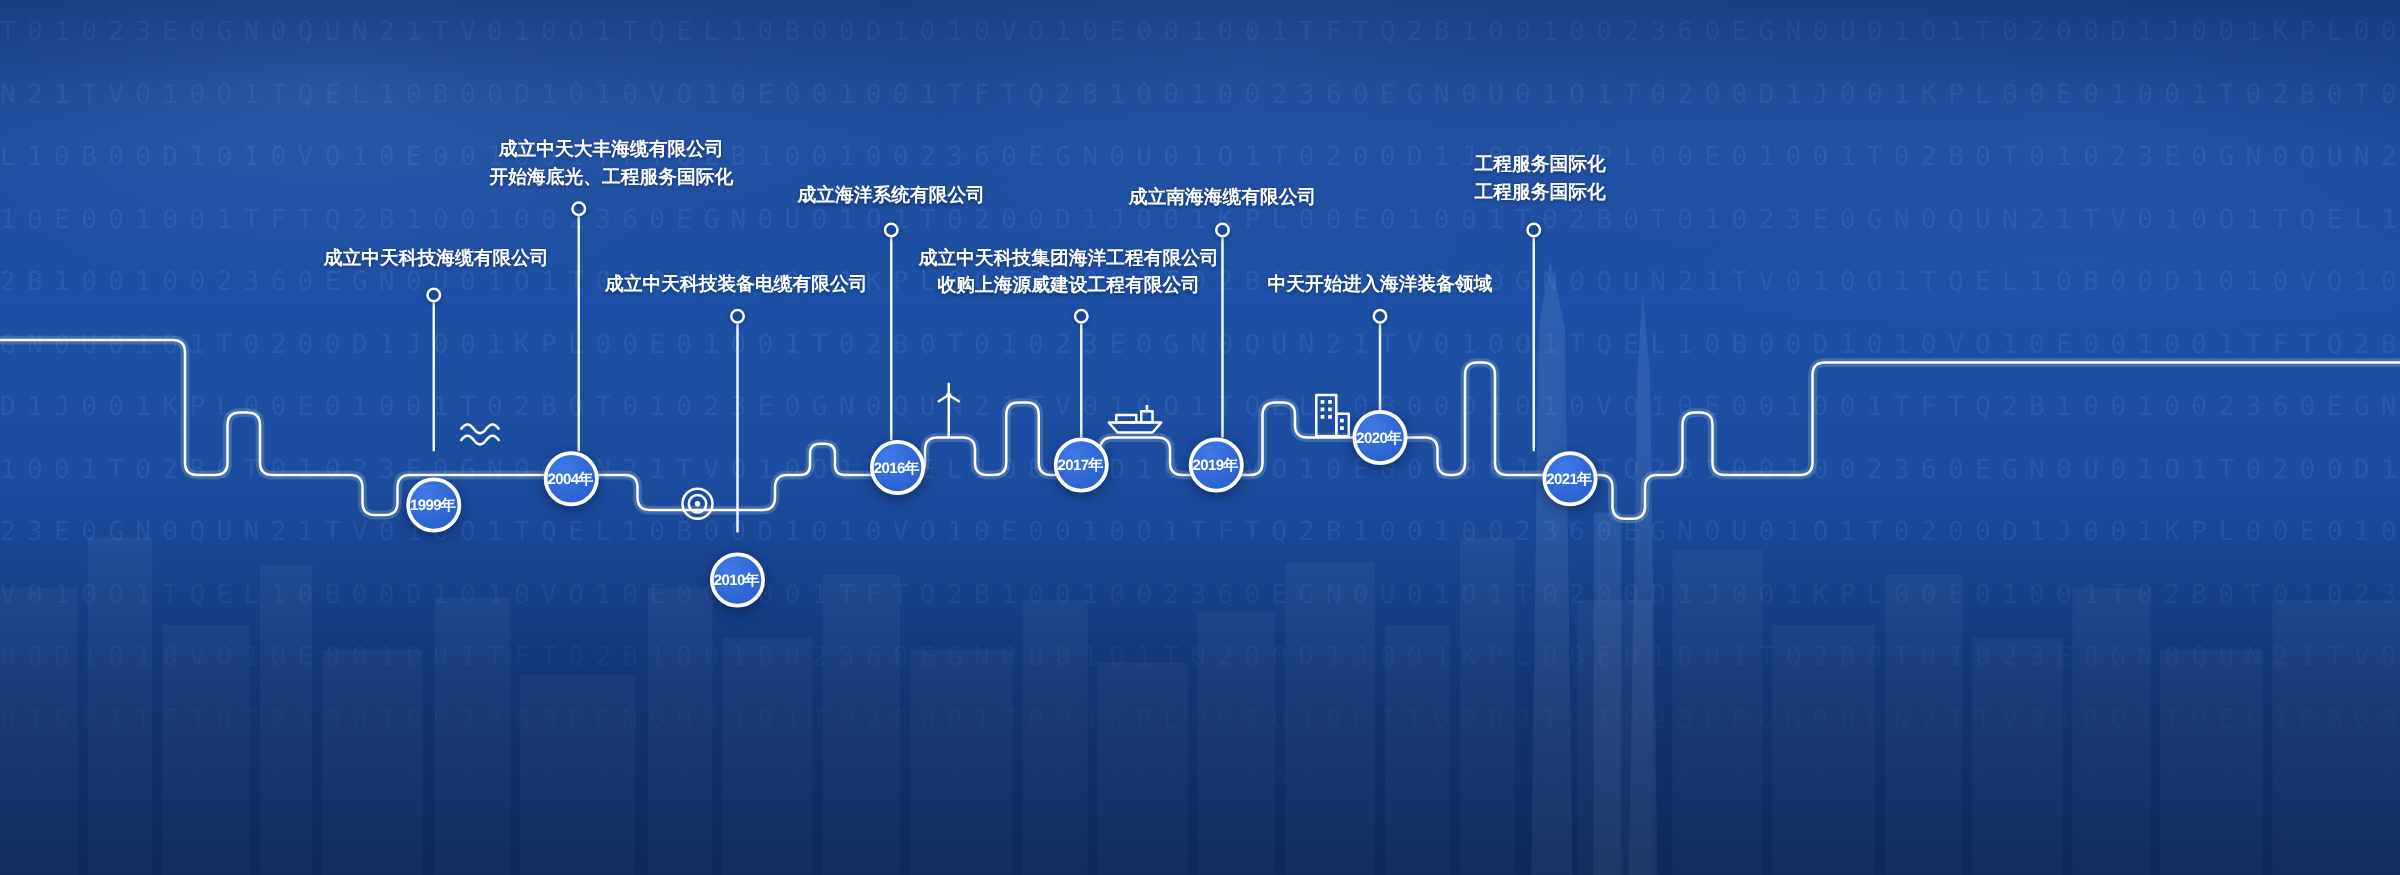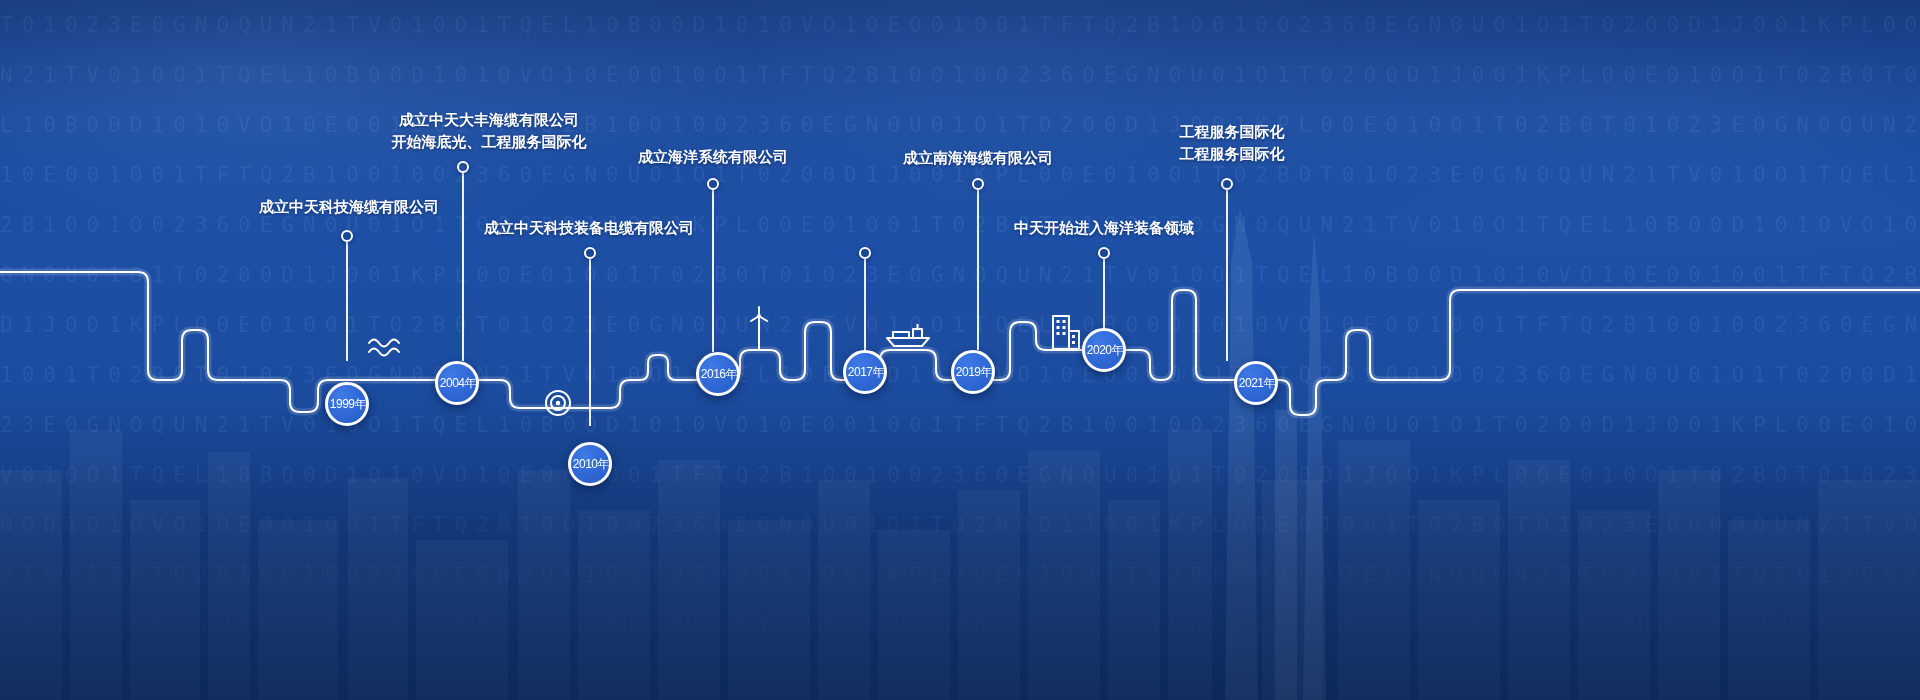--- a/index.html
+++ b/index.html
@@ -47,22 +47,22 @@
   }
   .stem{
     position:absolute;width:2px;background:rgba(255,255,255,.92);
     transform:translateX(-50%);z-index:4;
   }
   .badge{
     position:absolute;width:44px;height:44px;border-radius:50%;
     transform:translate(-50%,-50%);box-sizing:border-box;
     background:radial-gradient(circle at 35% 28%, #3f7ae6 0%, var(--badge-fill,#2b63cf) 70%);
     border:3px solid var(--badge-border,#fff);
-    display:flex;align-items:center;justify-content:flex-end;
-    color:#fff;font-size:12px;font-weight:normal;letter-spacing:-0.5px;
+    display:flex;align-items:center;justify-content:flex-start;
+    color:#fff;font-size:12px;font-weight:bold;letter-spacing:-0.5px;
     box-shadow:0 3px 10px rgba(0,10,40,.45);z-index:7;
   }
   .icon{position:absolute;z-index:5;}
   .icon svg{display:block;}
 </style>
 </head>
 <body>
 
 <div class="stage">
 
@@ -177,20 +177,24 @@
   <div class="icon" style="left:741px;top:306px">
     <svg width="36" height="44" viewBox="0 0 36 44" fill="none" stroke="#fff" stroke-width="2" stroke-linecap="round">
       <line x1="18" y1="12" x2="18" y2="43"></line>
       <line x1="18" y1="10" x2="18" y2="1"></line>
       <line x1="18" y1="10" x2="10" y2="15"></line>
       <line x1="18" y1="10" x2="26" y2="15"></line>
       <circle cx="18" cy="10" r="2" fill="#fff" stroke="none"></circle>
     </svg>
   </div>
 
+  <div class="label" style="left:855px;top:196px">
+    <div>成立中天科技集团海洋工程有限公司</div>
+    <div>收购上海源威建设工程有限公司</div>
+  </div>
   <div class="dot" style="left:865px;top:253px"></div>
   <div class="stem" style="left:865px;top:259px;height:91px"></div>
   <div class="badge" style="left:865px;top:372px">
       <span>2017年</span>
     </div>
   <div class="icon" style="left:885px;top:322px">
     <svg width="46" height="26" viewBox="0 0 46 26" fill="none" stroke="#fff" stroke-width="2" stroke-linejoin="round">
       <path d="M2 16 h42 l-7 8 H9 Z"></path>
       <rect x="28" y="7" width="9" height="9"></rect>
       <rect x="8" y="10" width="16" height="6"></rect>

